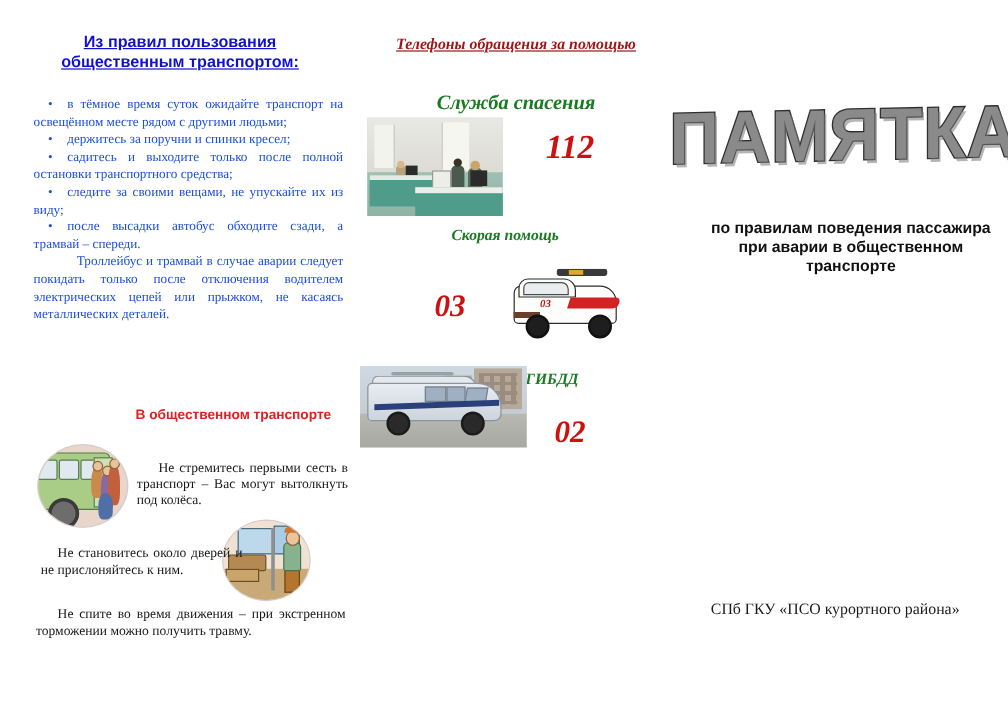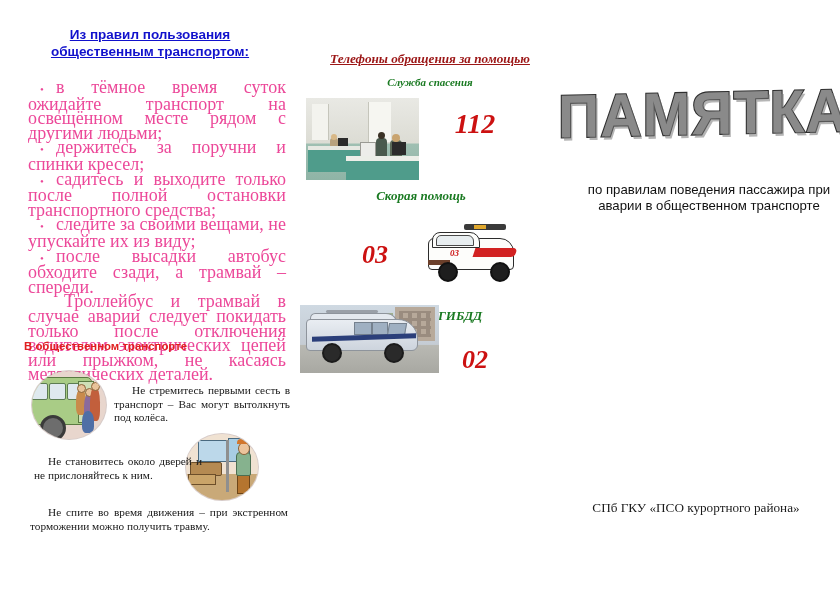--- a/index.html
+++ b/index.html
@@ -42,25 +42,25 @@
     font-size: 13.5px;
     line-height: 17px;
     color: #1111cc;
     text-decoration: underline;
   }
   .c1-body {
     position: absolute;
     left: 28px;
     top: 80px;
     width: 258px;
-    font-size: 18px;
+    font-size: 11px;
     line-height: 14.6px;
     text-align: justify;
     text-justify: inter-word;
-    color: #ec4899;
+    color: #1d4ed8;
   }
   .c1-body p {
     margin: 0;
     text-align: justify;
   }
   .c1-body p.bullet {
     text-indent: 0;
     padding-left: 0;
   }
   .c1-body p.bullet::before {
@@ -71,21 +71,21 @@
     font-size: 11px;
   }
   .c1-body p.para {
     text-indent: 36px;
   }
   .c1-sub {
     position: absolute;
     left: 24px;
     top: 340px;
     width: 252px;
-    text-align: left;
+    text-align: right;
     font-family: "Liberation Sans", sans-serif;
     font-weight: bold;
     font-size: 11.4px;
     color: #e02020;
   }
 
   
   .circ {
     position: absolute;
     border-radius: 50%;
@@ -242,21 +242,21 @@
     color: #9c1616;
     text-decoration: underline;
   }
   .c2-label {
     position: absolute;
     font-weight: bold;
     font-style: italic;
     color: #1a7a22;
     text-align: center;
   }
-  .lbl-spas { left: 20px; top: 76px; width: 220px; font-size: 11px; }
+  .lbl-spas { left: 20px; top: 76px; width: 220px; font-size: 17px; }
   .lbl-skor { left: 16px; top: 188px; width: 210px; font-size: 13px; }
   .lbl-gibdd { left: 400px; top: 308px; width: 120px; font-size: 13px; }
 
   .c2-num {
     position: absolute;
     font-weight: bold;
     font-style: italic;
     color: #cc1111;
     text-align: center;
   }
@@ -372,21 +372,21 @@
     transform-origin: center center;
     text-shadow: 2px 3px 0 rgba(120,120,120,0.55);
   }
   .c3-sub {
     position: absolute;
     left: 580px;
     top: 182px;
     width: 258px;
     text-align: center;
     font-family: "Liberation Sans", sans-serif;
-    font-weight: normal;
+    font-weight: bold;
     font-size: 13.2px;
     line-height: 16.2px;
     color: #111111;
   }
   .c3-footer {
     position: absolute;
     left: 552px;
     top: 500px;
     width: 288px;
     text-align: center;
@@ -445,21 +445,21 @@
       <div class="int-man-head"></div>
       <div class="int-man-hat"></div>
     </div>
     <div class="cap cap2">Не становитесь около дверей и не прислоняйтесь к ним.</div>
 
     <div class="cap cap3">Не спите во время движения – при экстренном торможении можно получить травму.</div>
   </div>
 
   <div class="col2"></div>
 
-  <div class="c2-title" style="left:320px;margin-top:22px;">Телефоны обращения за помощью</div>
+  <div class="c2-title" style="left:320px;">Телефоны обращения за помощью</div>
 
   <div class="c2-label lbl-spas" style="left:320px;">Служба спасения</div>
 
   <div class="photo ph-dispatch">
     <div class="pd-wall"></div>
     <div class="pd-winL"></div>
     <div class="pd-winR"></div>
     <div class="pd-op1"></div>
     <div class="pd-op1h"></div>
     <div class="pd-mon1"></div>

